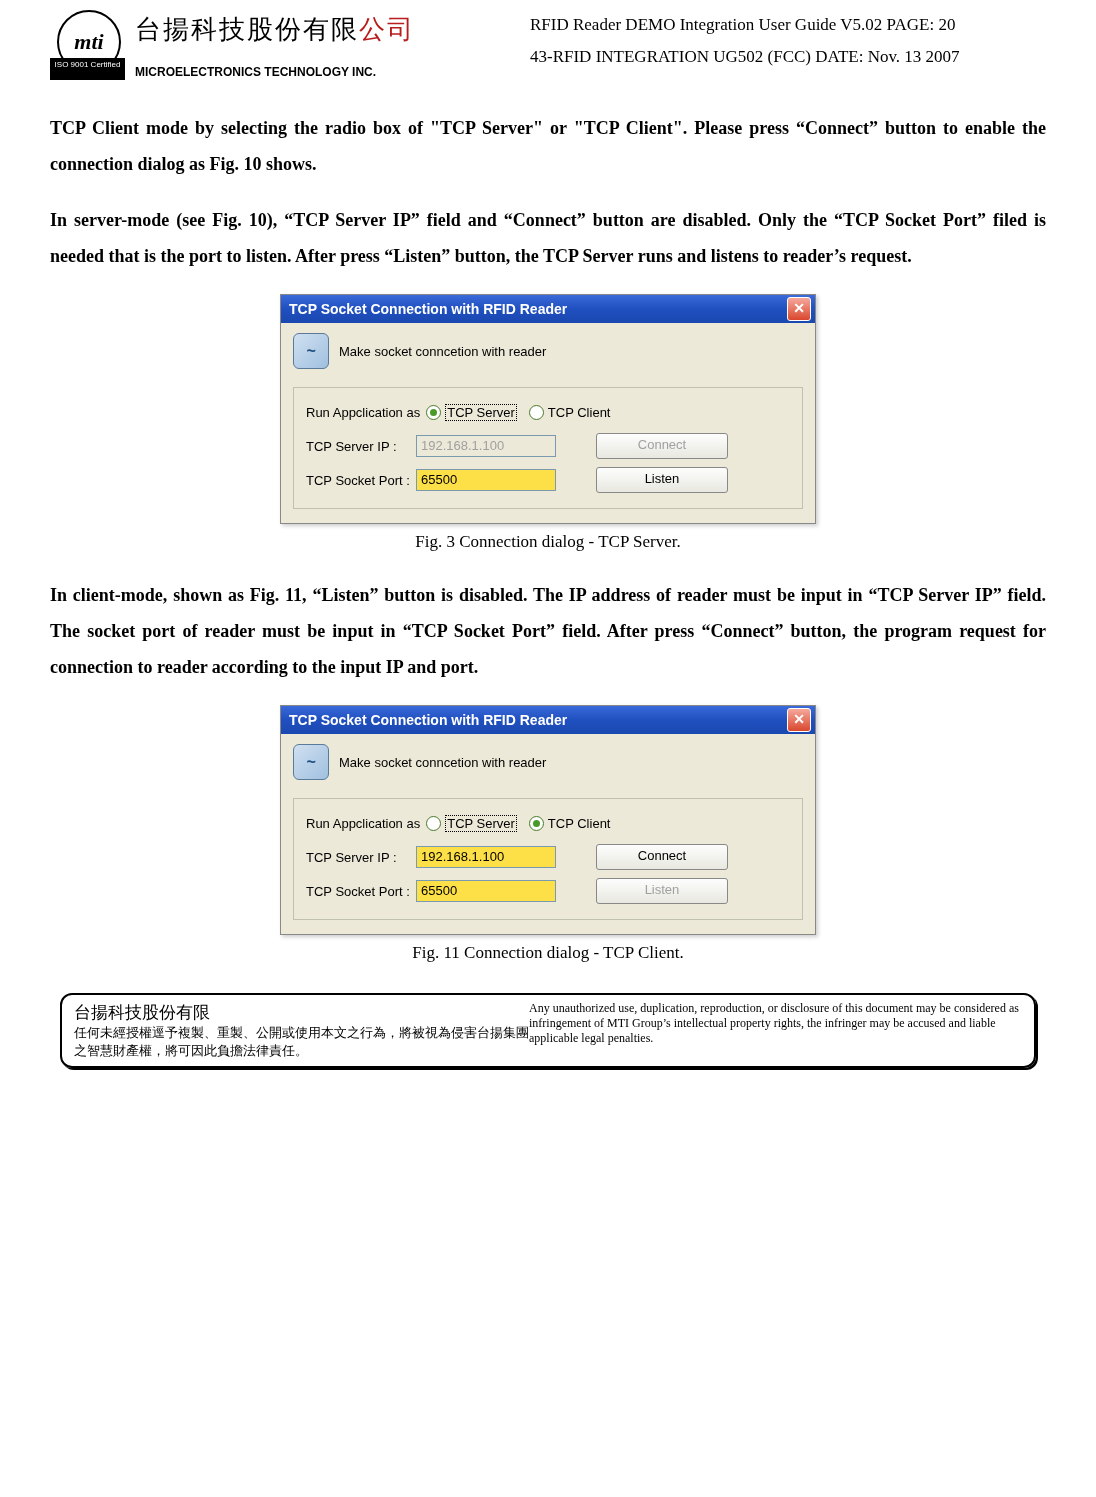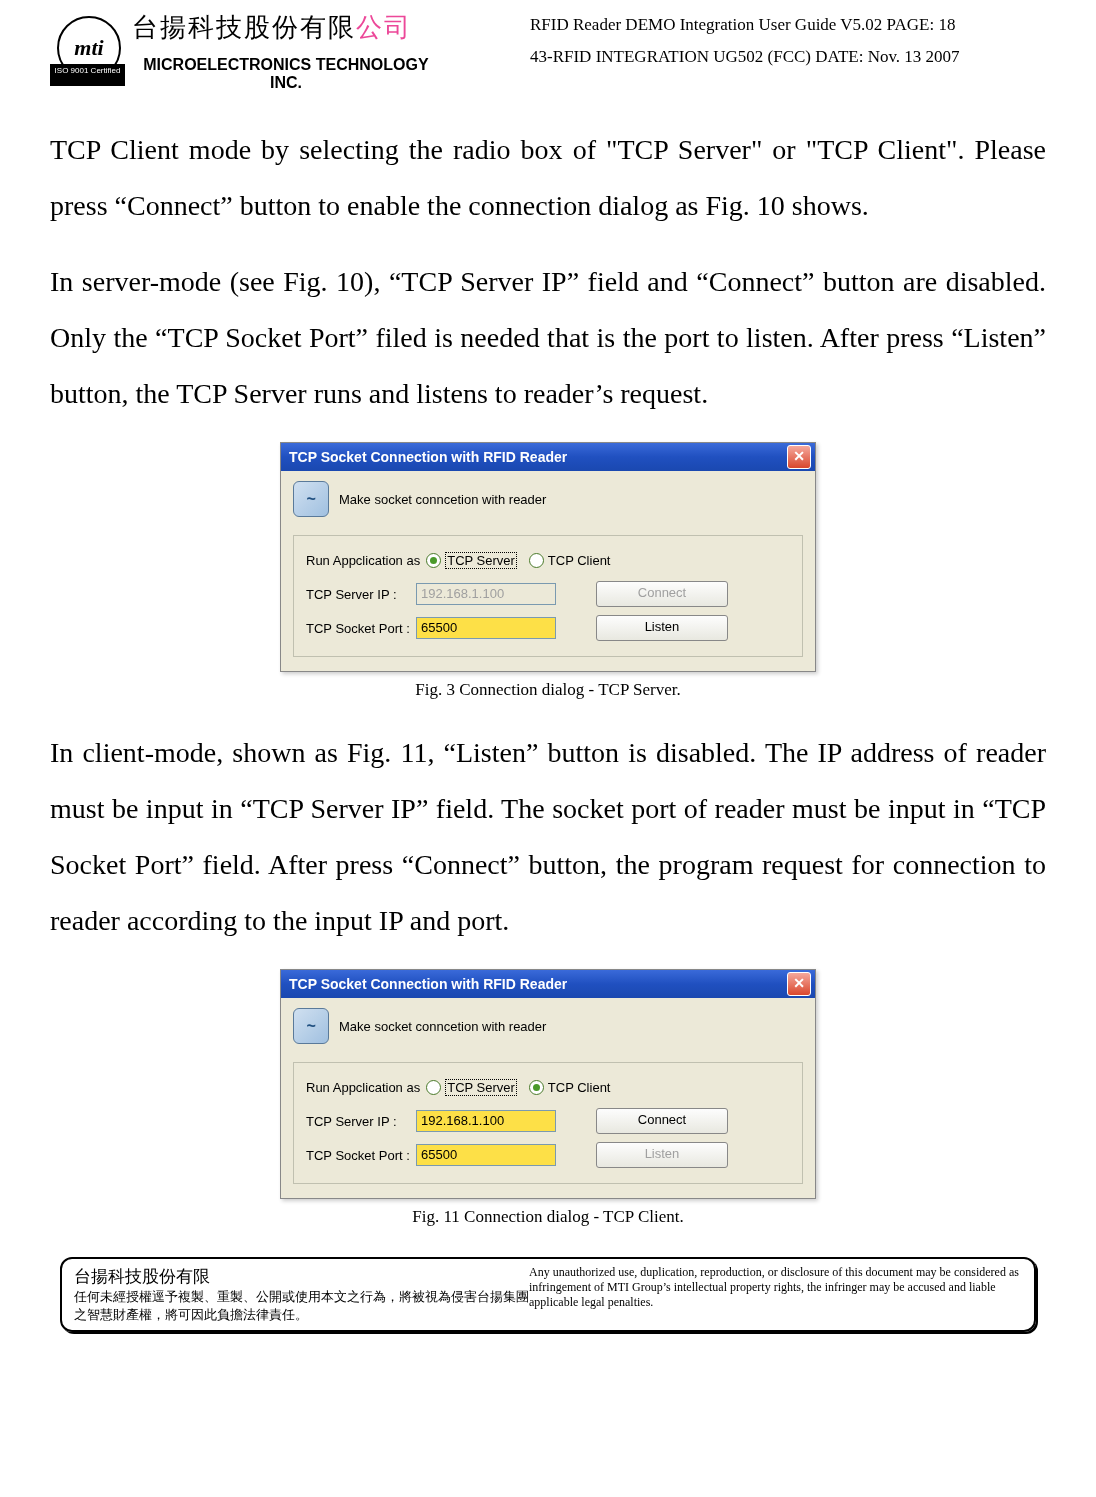--- a/index.html
+++ b/index.html
@@ -59,45 +59,45 @@
   }
   .company-names {
     display: flex;
     flex-direction: column;
   }
   .company-cn {
     font-size: 26px;
     letter-spacing: 2px;
   }
   .company-cn .gray {
-    color: #ec4899;
+    color: #b91c1c;
   }
   .company-en {
     font-family: Arial, sans-serif;
-    font-size: 16px;
-    font-weight: bold;
-    margin-top: 11px;
-    text-align: center;
+    font-size: 12px;
+    font-weight: bold;
+    margin-top: 18px;
   }
   .header-right {
     flex: 1;
     font-family: "Times New Roman", serif;
     font-size: 17px;
     text-align: left;
     padding-left: 90px;
     padding-top: 5px;
   }
   .header-right .line1 {
     margin-bottom: 12px;
   }
   .body-text {
-    font-size: 28px;
+    font-size: 18px;
     line-height: 2.0;
     text-align: justify;
     margin-bottom: 20px;
+    font-weight: bold;
   }
   .figure-area {
     text-align: center;
     margin: 10px 0 25px 0;
   }
   .dialog {
     display: inline-block;
     width: 534px;
     border: 1px solid #888;
     box-shadow: 2px 2px 4px rgba(0,0,0,0.2);
@@ -260,21 +260,21 @@
         <div class="logo-cert">ISO 9001 Certified</div>
       </div>
       <div class="company-names">
         <div class="company-cn">
           <span>台揚科技股份有限</span><span class="gray">公司</span>
         </div>
         <div class="company-en">MICROELECTRONICS TECHNOLOGY INC.</div>
       </div>
     </div>
     <div class="header-right">
-      <div class="line1">RFID Reader DEMO Integration User Guide V5.02   PAGE: 18</div>
+      <div class="line1">RFID Reader DEMO Integration User Guide V5.02   PAGE: 20</div>
       <div>43-RFID  INTEGRATION  UG502  (FCC)     DATE:  Nov.  13  2007</div>
     </div>
   </div>
 
   <div class="body-text">TCP Client mode by selecting the radio box of "TCP Server" or "TCP Client".  Please press “Connect” button to enable the connection dialog as Fig. 10 shows.</div>
   <div class="body-text">In server-mode (see Fig. 10), “TCP Server IP” field and “Connect” button are disabled.  Only the “TCP Socket Port” filed is needed that is the port to listen.  After press “Listen” button, the TCP Server runs and listens to reader’s request.</div>
 
   <div class="figure-area">
     <div class="dialog">
       <div class="titlebar">

